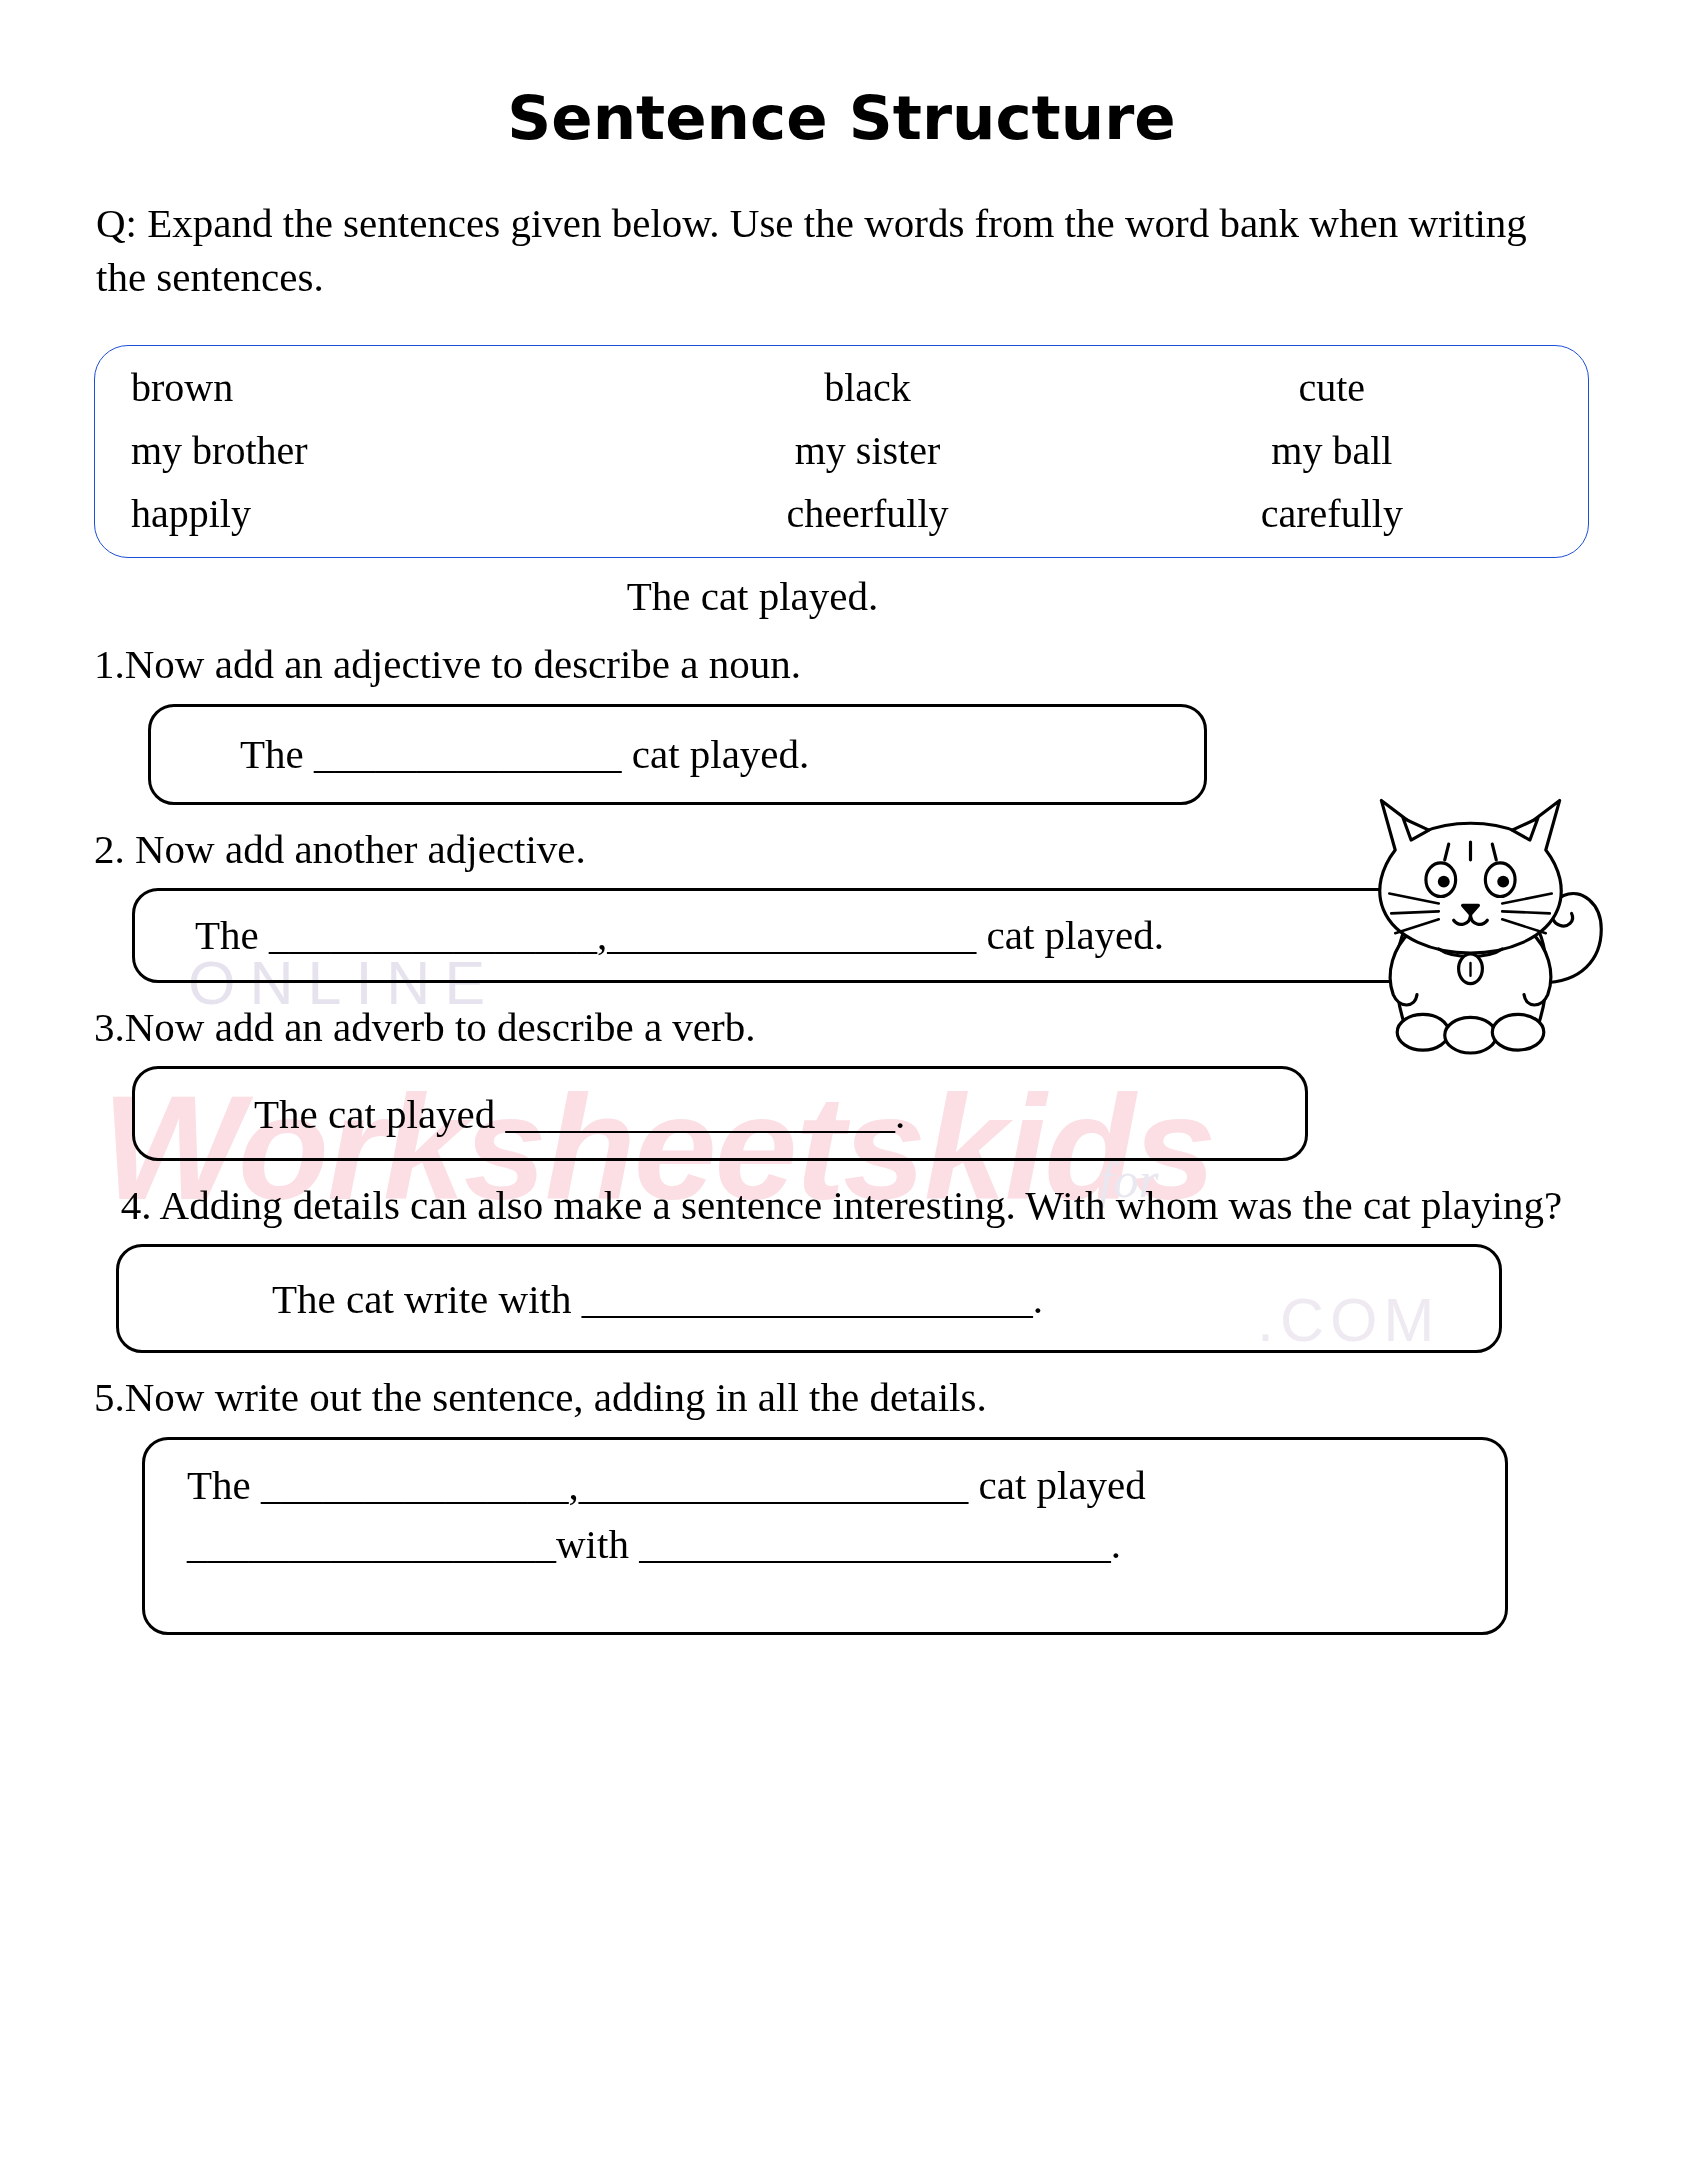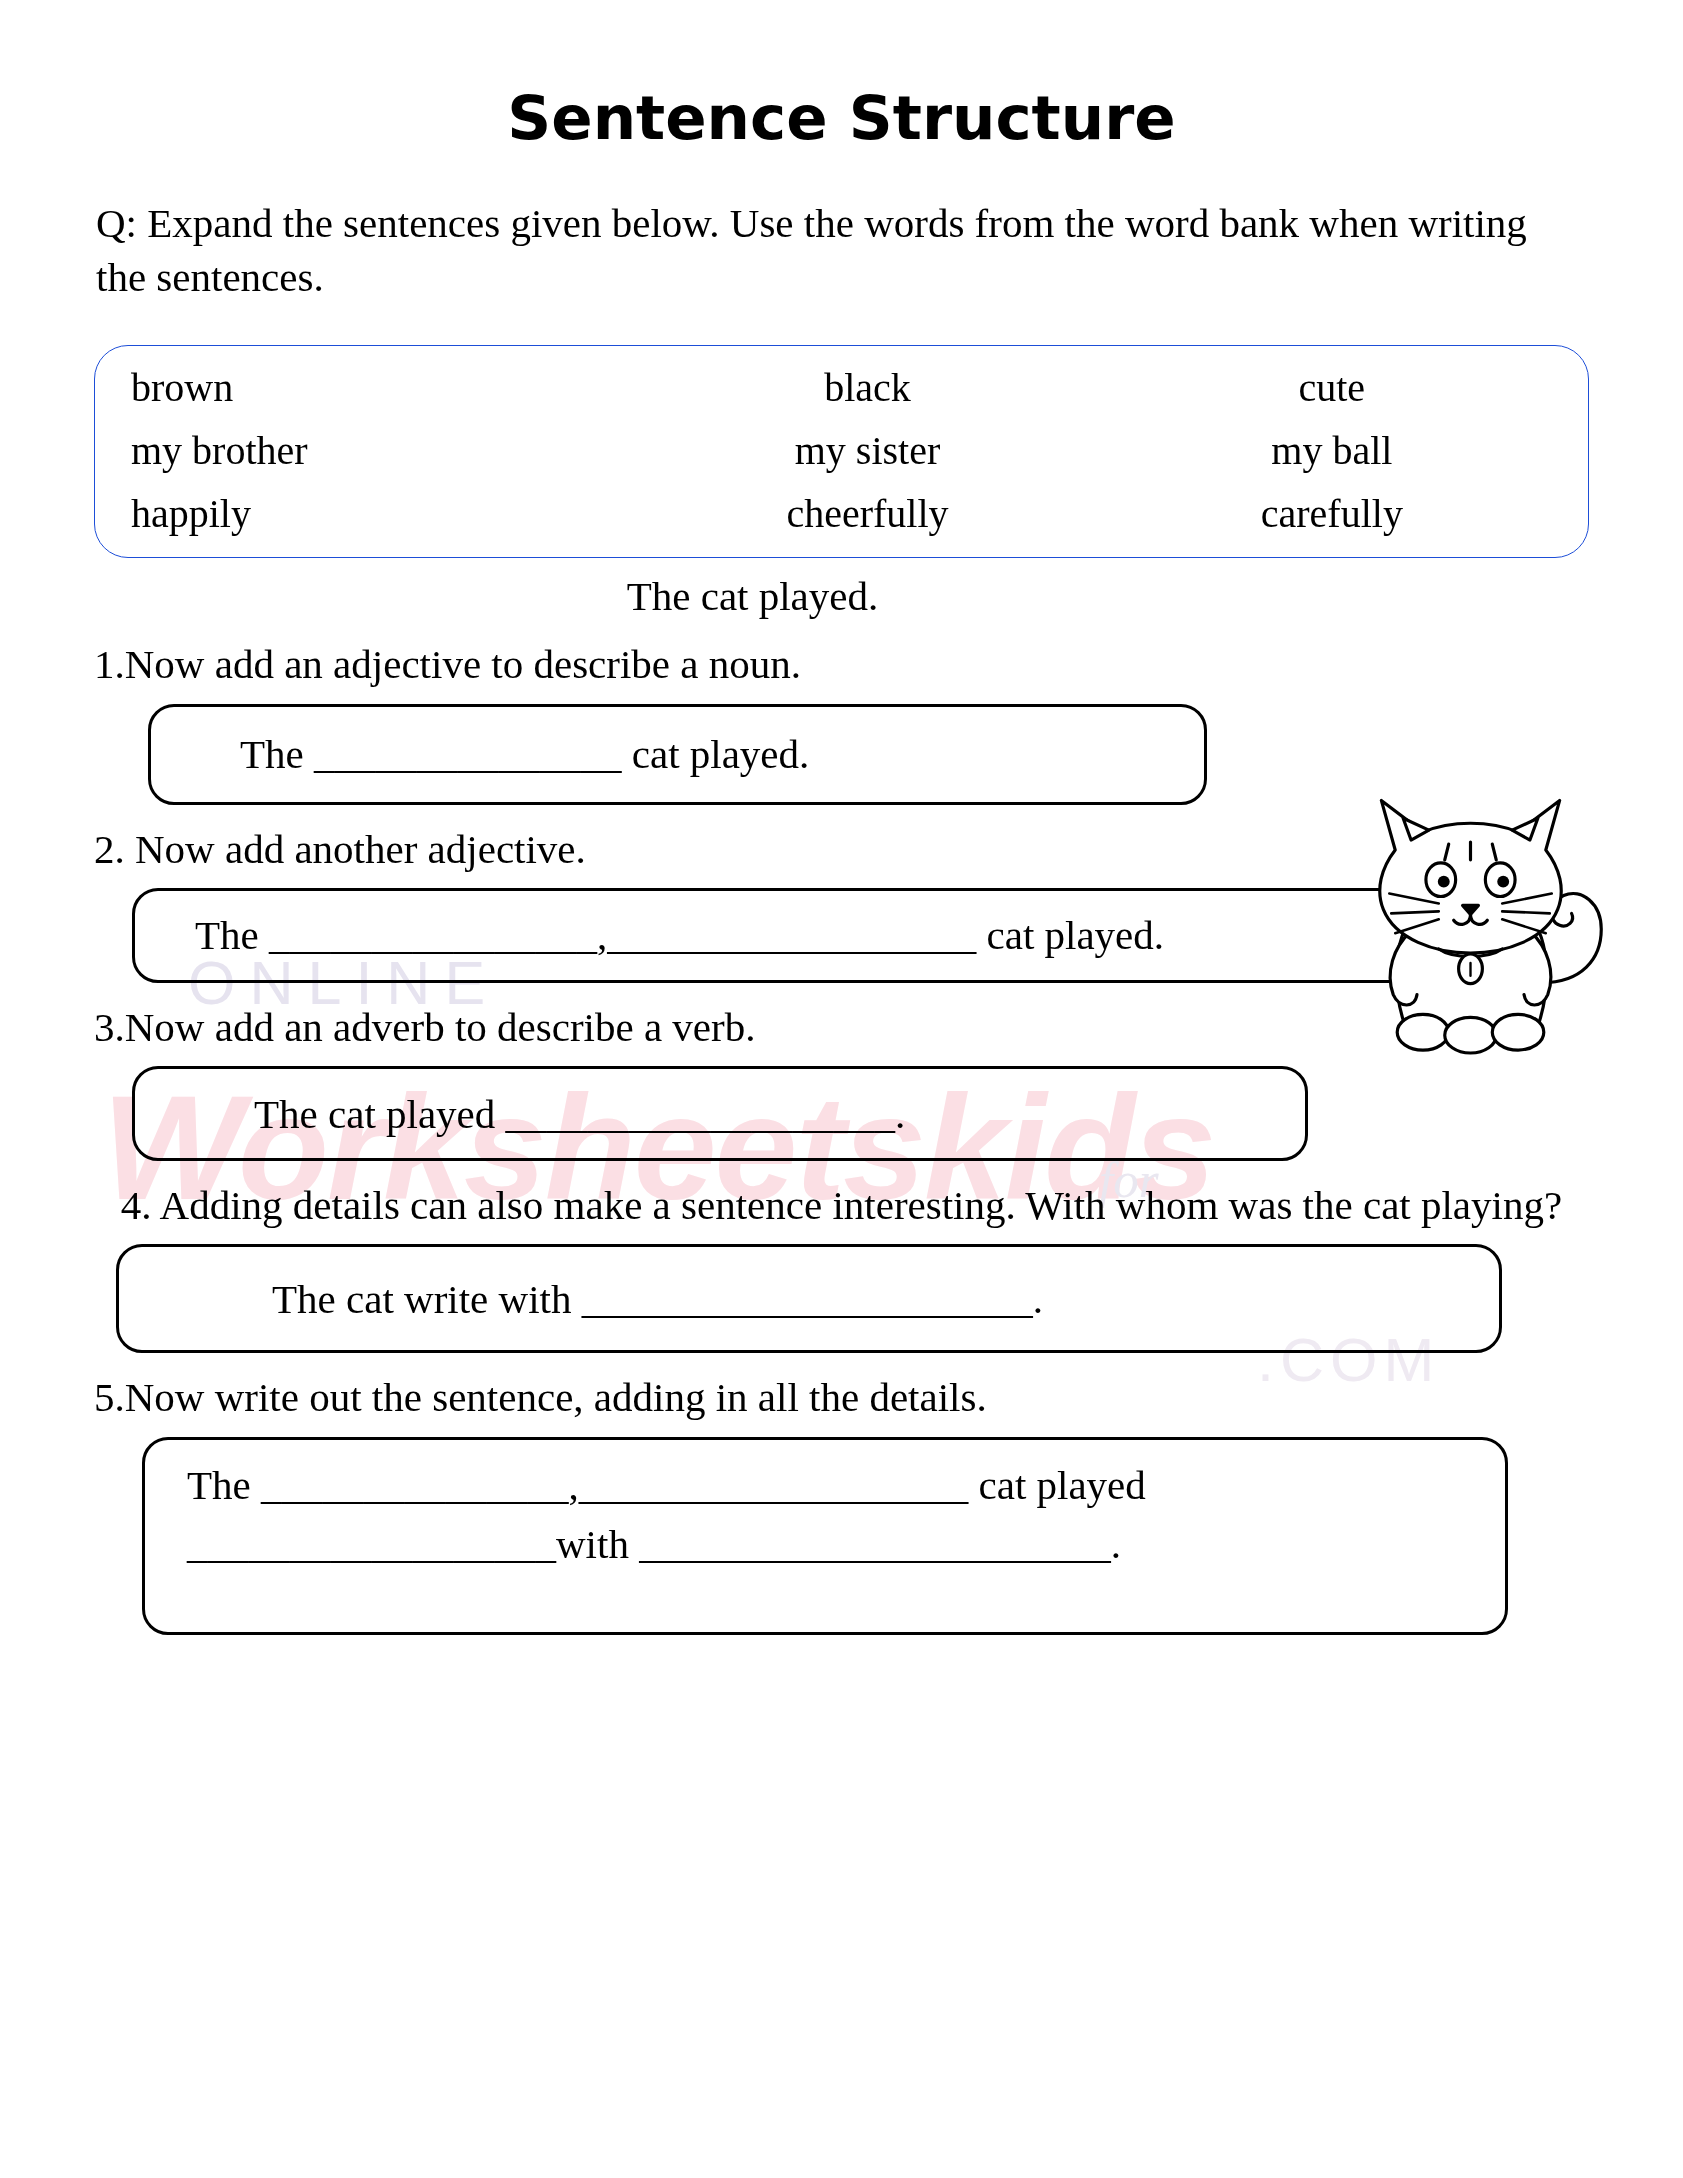--- a/index.html
+++ b/index.html
@@ -70,21 +70,20 @@
     color: #e9e7f0;
   }
   .wm-com {
     position: absolute;
     left: 1257px;
     top: 1198px;
     font-family: "Liberation Sans", sans-serif;
     font-size: 61px;
     letter-spacing: 6px;
     color: #efeaf2;
-    margin-top: 40px;
   }
 
   .content {
     position: relative;
     z-index: 2;
   }
 
   
   .title {
     text-align: center;

